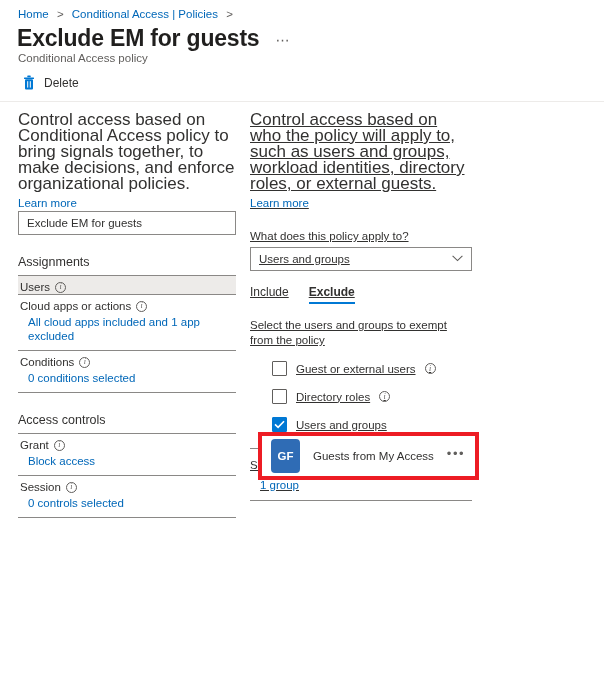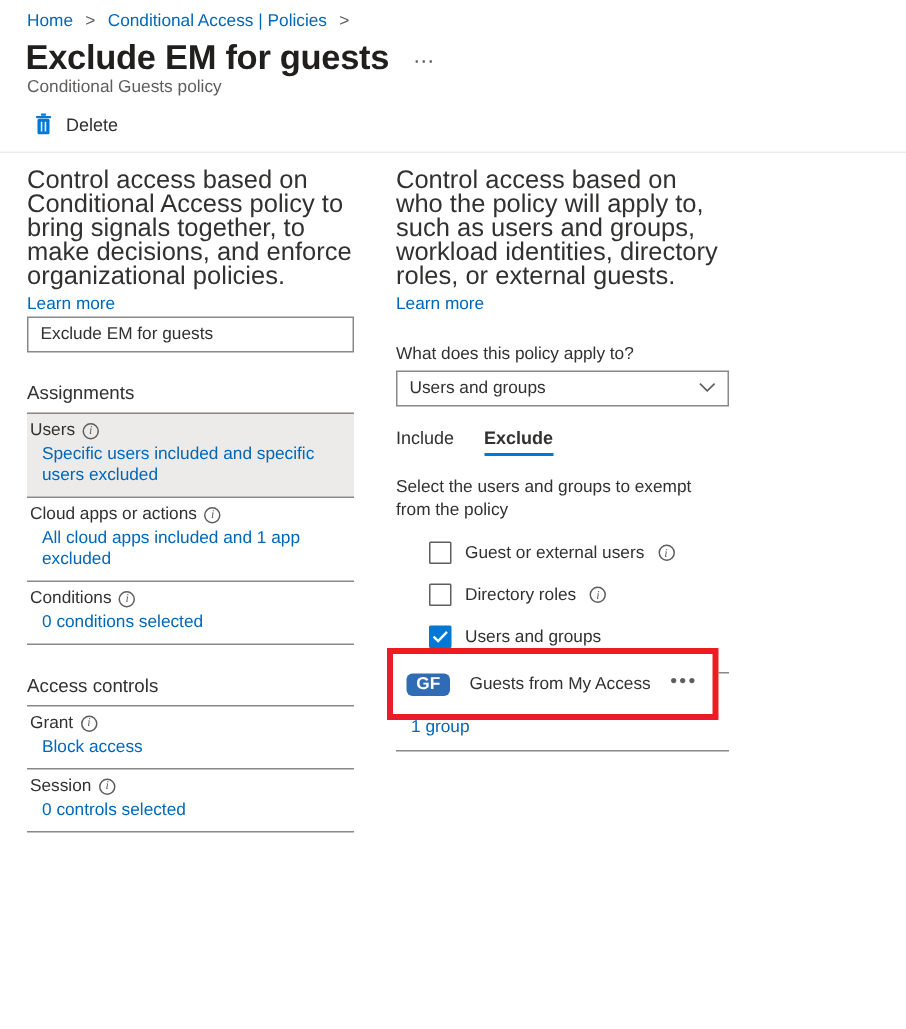--- a/index.html
+++ b/index.html
@@ -51,21 +51,21 @@
     padding: 3px 4px;
   }
   .trash-icon { width: 14px; height: 16px; display: block; }
   .cmd-divider {
     position: absolute; left: 0; top: 29px; width: 604px;
     border-top: 1px solid #edebe9;
   }
 
   
   .col-left { position: absolute; left: 18px; top: 112px; width: 218px; }
-  .col-right { position: absolute; left: 264px; top: 112px; width: 222px; }
+  .col-right { position: absolute; left: 250px; top: 112px; width: 222px; text-decoration: underline; }
 
   .intro { font-size: 17px; line-height: 16px; color: #323130; }
   .link { color: #0067b8; cursor: pointer; font-size: 11.5px; }
   .link-line { margin-top: 1px; }
 
   .field-label {
     font-size: 11.5px; color: #323130; margin-top: 19px; margin-bottom: 5px;
   }
   .req { color: #a4262c; margin-left: 2px; }
 
@@ -149,21 +149,21 @@
   .annot {
     position: absolute; left: 258px; top: 432px;
     width: 221px; height: 48px;
     border: 4px solid #ed1c24; background: #fff;
   }
   .group-card {
     position: absolute; left: 0; top: 0; right: 0; bottom: 0;
     display: flex; align-items: center; padding: 0 8px 0 9px;
   }
   .avatar {
-    width: 29px; height: 15px; border-radius: 4px; background: #2f6cb5;
+    width: 29px; height: 34px; border-radius: 4px; background: #2f6cb5;
     color: #fff; font-size: 11.5px; font-weight: bold;
     display: flex; align-items: center; justify-content: center; flex: none;
   }
   .group-name { font-size: 11.5px; color: #323130; margin-left: 13px; flex: 1; }
   .more-dots {
     font-size: 13px; color: #605e5c; letter-spacing: 1.5px;
     cursor: pointer; padding: 0 2px 5px 2px;
   }
 </style>
 </head>
@@ -175,21 +175,21 @@
     <span class="crumb-link">Home</span>
     <span class="crumb-sep">&gt;</span>
     <span class="crumb-link">Conditional Access | Policies</span>
     <span class="crumb-sep">&gt;</span>
   </div>
 
   <div class="title-row">
     <div class="page-title">Exclude EM for guests</div>
     <div class="title-ellipsis">⋯</div>
   </div>
-  <div class="subtitle">Conditional Guests policy</div>
+  <div class="subtitle">Conditional Access policy</div>
 
   <div class="commandbar">
     <div class="cmd-btn">
       <span>
         <svg class="trash-icon" viewBox="0 0 14 16" fill="none">
           <rect x="3" y="4.2" width="8" height="10.3" rx="1" fill="#0078d4"></rect>
           <rect x="2" y="2.4" width="10" height="1.5" rx="0.5" fill="#0078d4"></rect>
           <rect x="5.3" y="0.6" width="3.4" height="1.6" rx="0.5" fill="#0078d4"></rect>
           <rect x="5.2" y="6.2" width="1" height="6.4" fill="#ffffff"></rect>
           <rect x="7.8" y="6.2" width="1" height="6.4" fill="#ffffff"></rect>
@@ -206,21 +206,20 @@
 
     <input class="textinput" type="text" value="Exclude EM for guests" style="">
 
     <div class="section-head">Assignments</div>
 
     <div class="acc-item selected">
       <div class="acc-title">
         <span>Users</span>
         <span class="info-icon">i</span>
       </div>
-      <div class="acc-value">Specific users included and specific users excluded</div>
     </div>
 
     <div class="acc-item">
       <div class="acc-title">
         <span>Cloud apps or actions</span>
         <span class="info-icon">i</span>
       </div>
       <div class="acc-value">All cloud apps included and 1 app excluded</div>
     </div>
 

